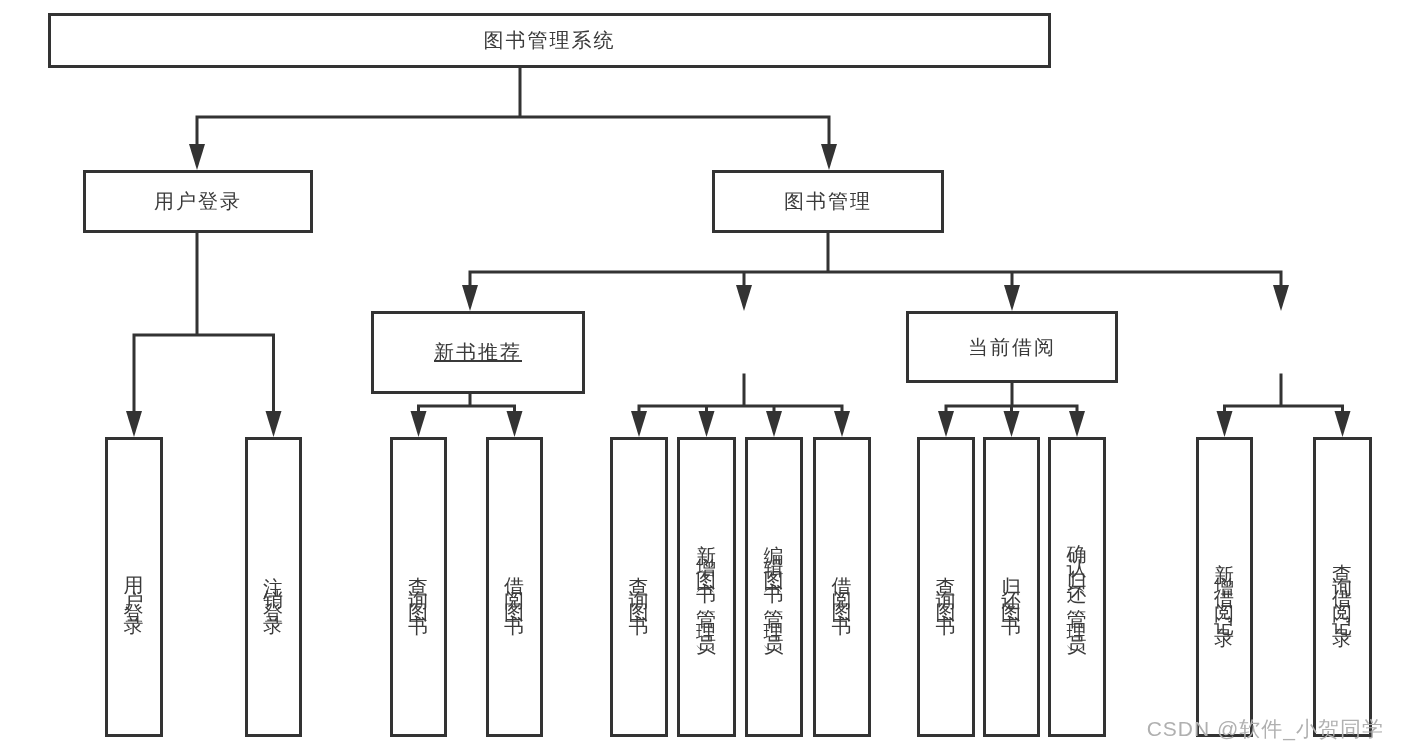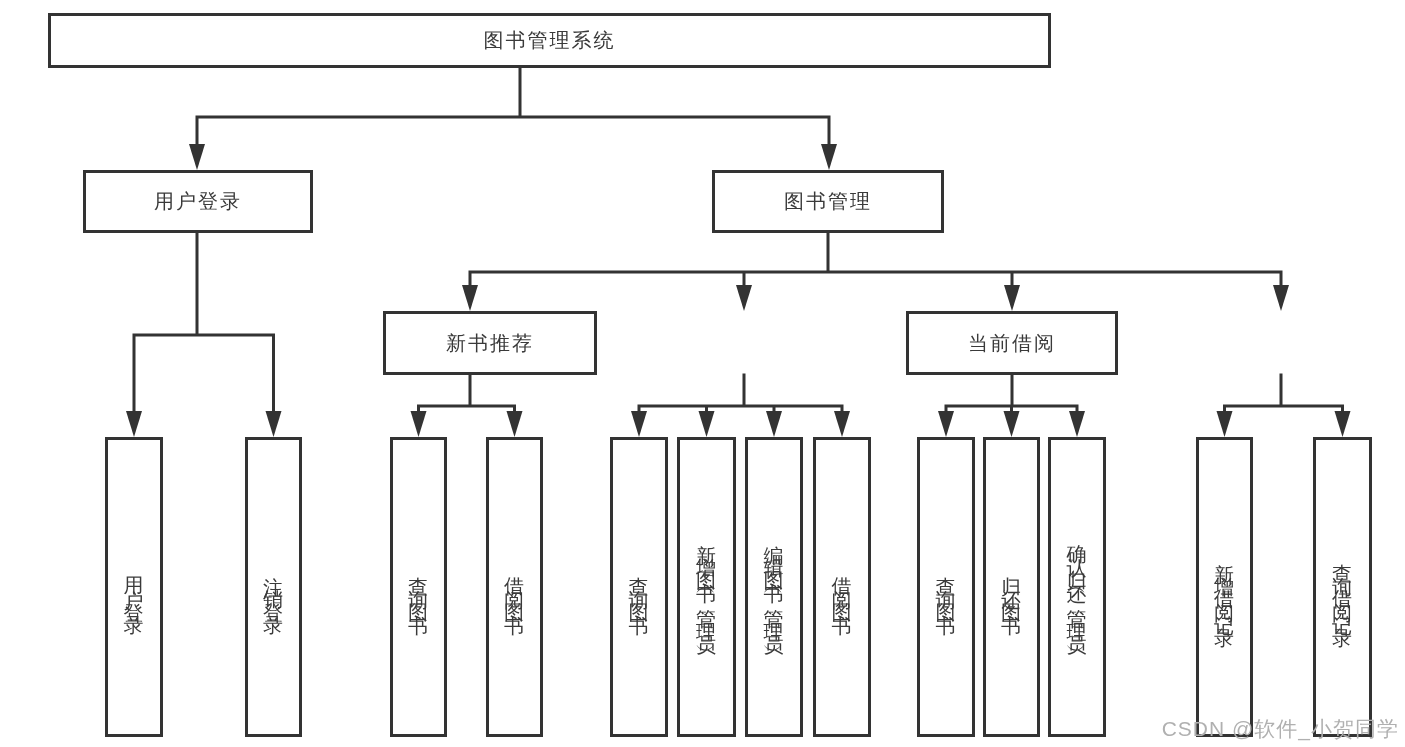--- a/index.html
+++ b/index.html
@@ -39,21 +39,21 @@
   }
   .vbox .vtext {
     writing-mode: vertical-rl;
     font-size: 20px;
     letter-spacing: 13px;
     line-height: 1.1;
     white-space: nowrap;
   }
   .watermark {
     position: absolute;
-    right: 6px;
+    right: 21px;
     bottom: 4px;
     font-size: 21px;
     letter-spacing: 1px;
     color: #b0b0b0;
     white-space: nowrap;
   }
 </style>
 </head>
 <body>
 
@@ -92,24 +92,24 @@
     <span>图书管理系统</span>
   </div>
 
   <div class="box hbox" style="left:83px; top:170px; width:230px; height:63px;">
     <span>用户登录</span>
   </div>
   <div class="box hbox" style="left:712px; top:170px; width:232px; height:63px;">
     <span>图书管理</span>
   </div>
 
-  <div class="box hbox" style="left:383px; top:311px; width:214px; height:64px;">
+  <div class="box hbox" style="left:371px; top:311px; width:214px; height:83px;text-decoration:underline;">
     <span>新书推荐</span>
   </div>
-  <div class="box hbox" style="left:906px; top:311px; width:212px; height:64px;">
+  <div class="box hbox" style="left:906px; top:311px; width:212px; height:72px;">
     <span>当前借阅</span>
   </div>
 
   <div class="box vbox" style="left:105px; top:437px; width:58px; height:300px;">
     <span class="vtext">用户登录</span>
   </div>
   <div class="box vbox" style="left:245px; top:437px; width:57px; height:300px;">
     <span class="vtext">注销登录</span>
   </div>
 

